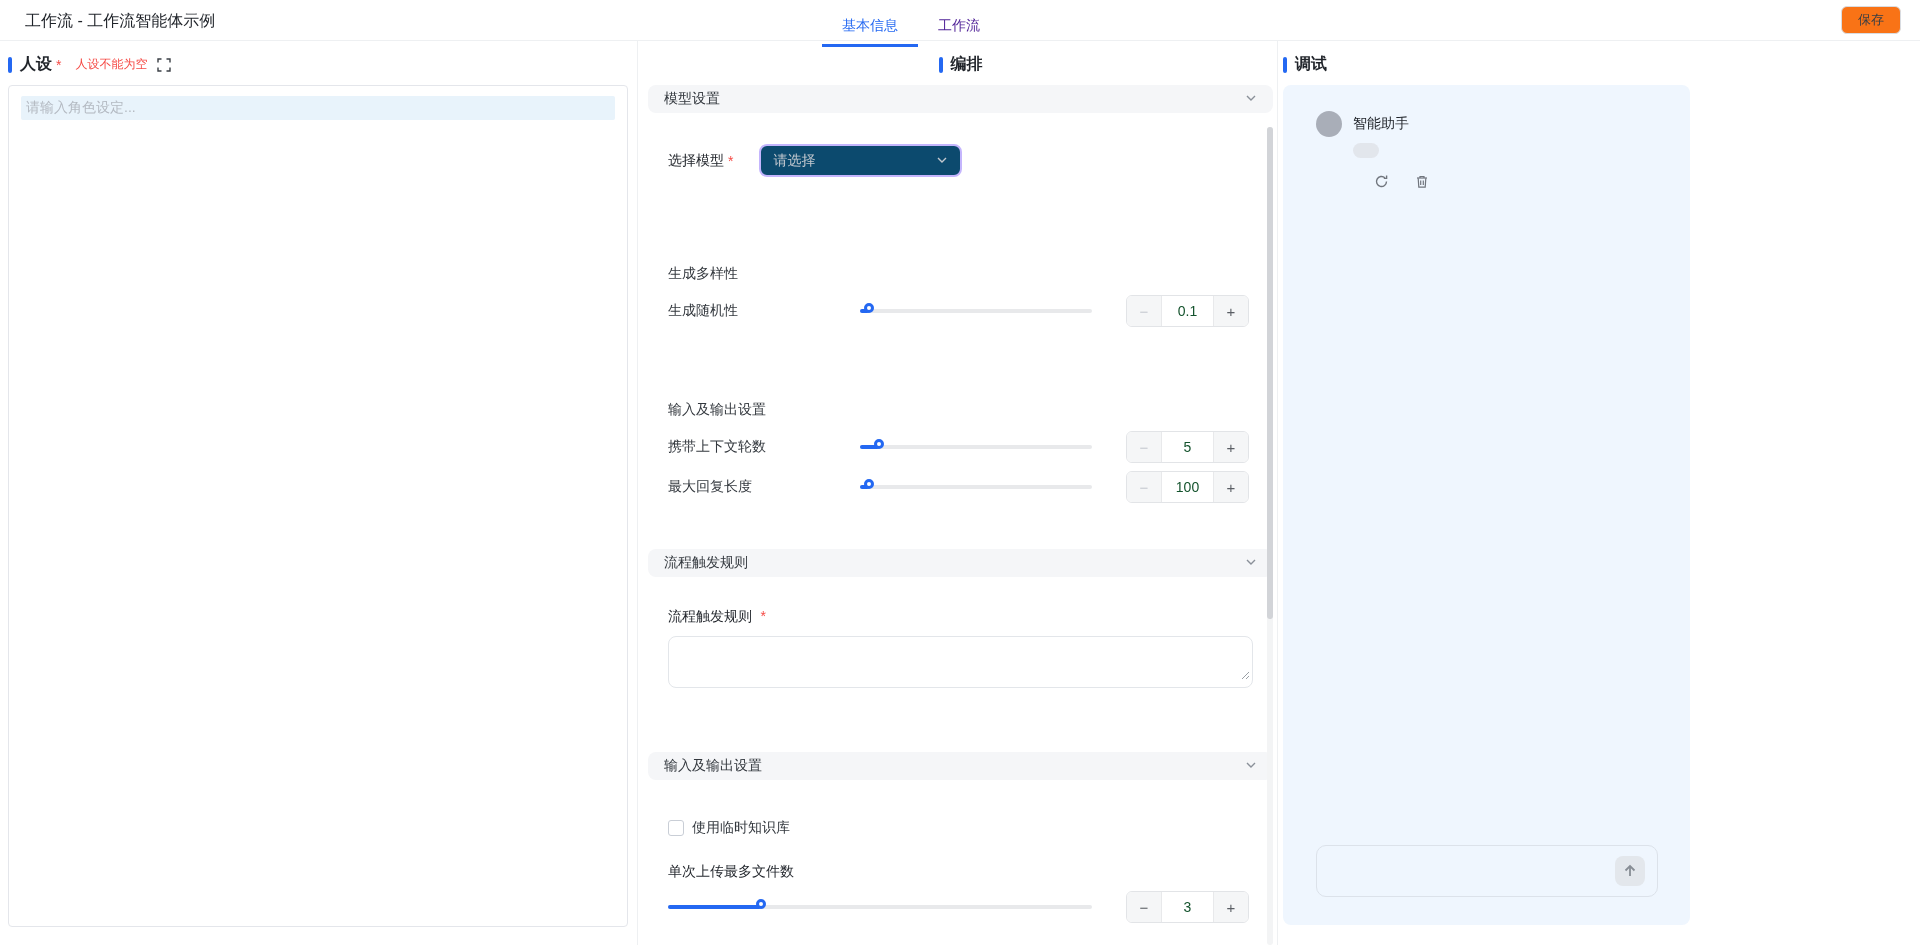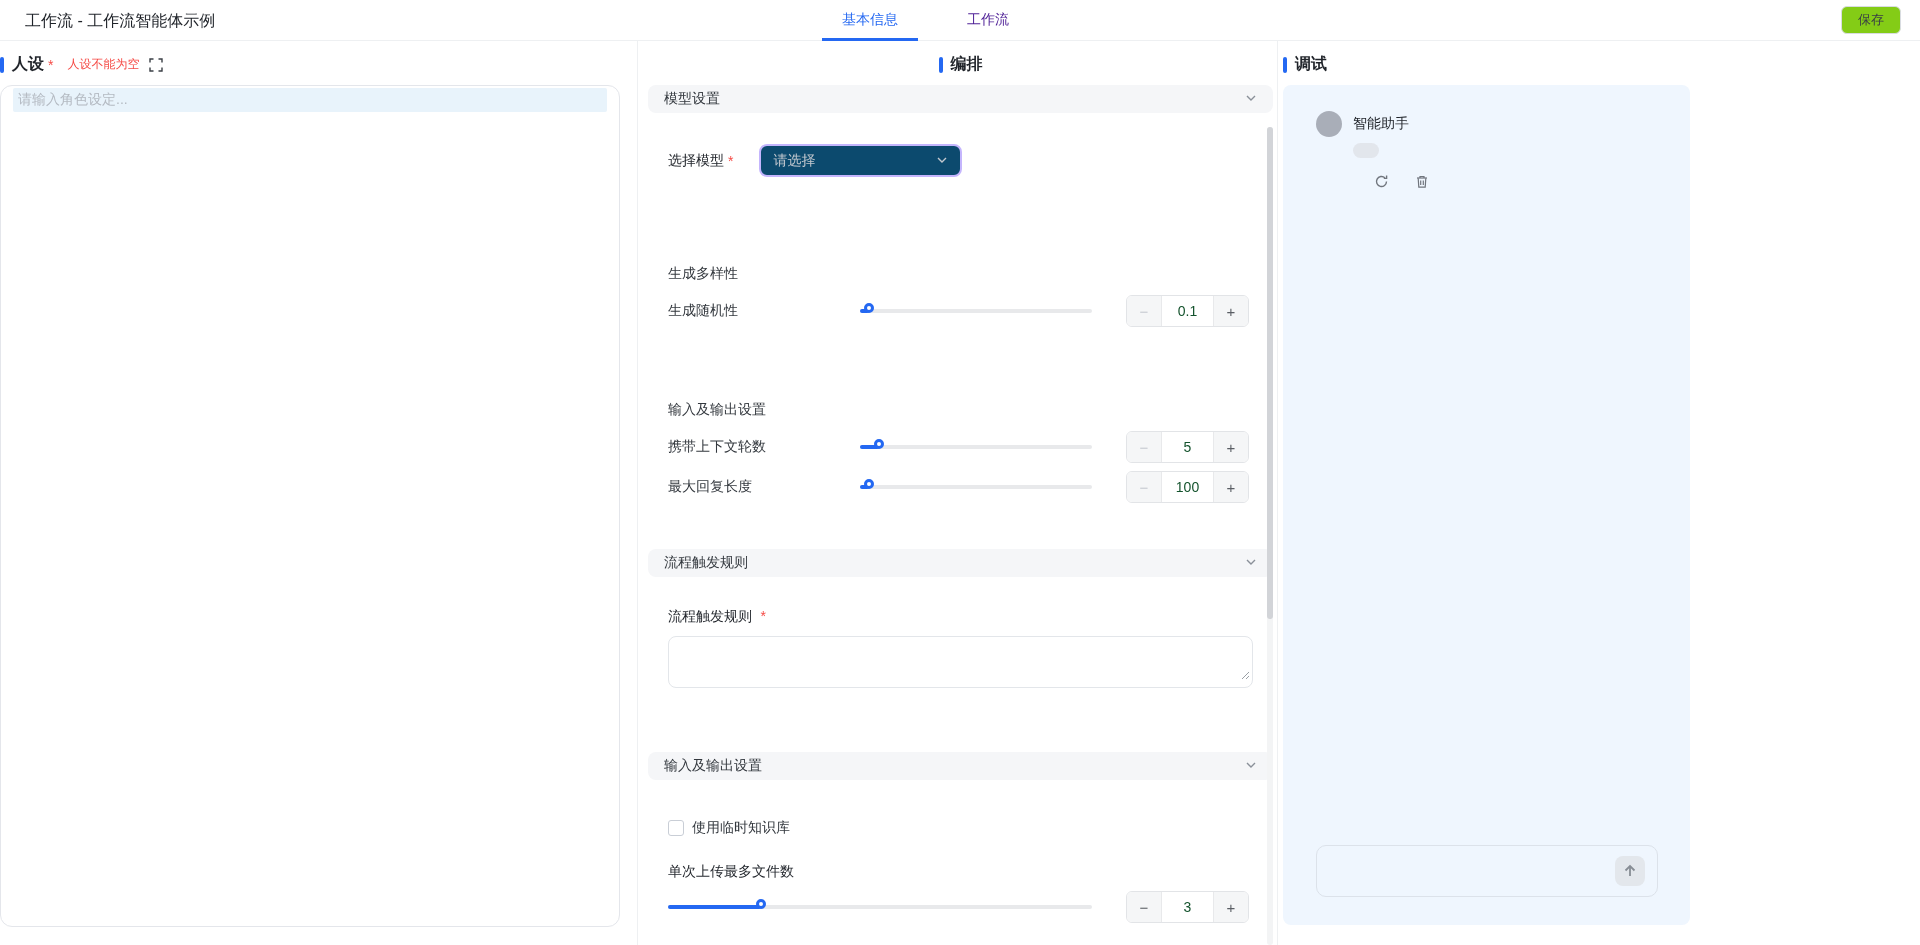--- a/index.html
+++ b/index.html
@@ -4,39 +4,39 @@
 <style>
   * { margin:0; padding:0; box-sizing:border-box; }
   html,body { width:1920px; height:945px; overflow:hidden;
     font-family:"Liberation Sans","DejaVu Sans",sans-serif; background:#fff; color:#1f2329; }
   .app { position:relative; width:1700px; height:945px; background:#fff; }
 
   
   .topbar { position:absolute; left:0; top:0; width:1920px; height:41px; background:#fff;
     border-bottom:1px solid #eef0f2; }
   .topbar-title { position:absolute; left:25px; top:0; line-height:41px; font-size:16px; font-weight:500; }
-  .tabs { position:absolute; left:822px; top:0; height:41px; display:flex;gap:29px; }
+  .tabs { position:absolute; left:822px; top:6px; height:41px; display:flex; }
   .tab { padding:0 20px; line-height:38px; font-size:14px; color:#4c1d95; cursor:pointer;
     border-bottom:3px solid transparent; }
   .tab.active { color:#2468F2; font-weight:500; border-bottom-color:#2468F2; }
-  .save-btn { position:absolute; right:19px; top:6px; height:28px; padding:0 16px; background:#84cc16;
+  .save-btn { position:absolute; right:19px; top:6px; height:28px; padding:0 16px; background:#f97316;
     border:1px solid #d9dce1; border-radius:6px; font-size:13px; color:#3a3f45; cursor:pointer; }
 
   
   .panel-head { display:flex; align-items:center; margin:13px 0 10px; }
   .accent-bar { width:4px; height:16px; border-radius:2px; background:#2468F2; margin-right:8px; }
   .panel-title { font-size:16px; font-weight:700; }
   .req { color:#F54A45; margin-left:4px; font-size:14px; }
   .err-msg { color:#F54A45; font-size:12px; margin-left:14px; }
 
   
-  .left-panel { position:absolute; left:0; top:41px; width:620px; bottom:0; display:flex; flex-direction:column; }
+  .left-panel { position:absolute; left:8px; top:41px; width:620px; bottom:0; display:flex; flex-direction:column; }
   .expand-ic { margin-left:10px; display:inline-flex; cursor:pointer; }
-  .persona-box { flex:1; margin-bottom:18px; background:#fff; border:1px solid #e4e6eb; border-radius:12px;
-    padding:2px 12px; cursor:text; }
+  .persona-box { flex:1; margin-bottom:18px; background:#fff; border:1px solid #e4e6eb; border-radius:4px;
+    padding:10px 12px; cursor:text; }
   .persona-line { background:#e8f3fb; border-radius:2px; padding:3px 5px; font-size:14px; color:#b4bac2; }
 
   .divider-v { position:absolute; top:41px; bottom:0; width:1px; background:#eef0f2; }
 
   
   .middle-panel { position:absolute; left:643px; top:41px; width:635px; bottom:0; display:flex; flex-direction:column;align-items:center; }
   .middle-scroll { position:relative; flex:1; overflow:hidden; }
   .mid-content { width:625px; }
   .band { height:28px; background:#f5f6f8; border-radius:8px; display:flex; align-items:center;
     padding:0 16px; font-size:14px; color:#33383e; cursor:pointer; }

